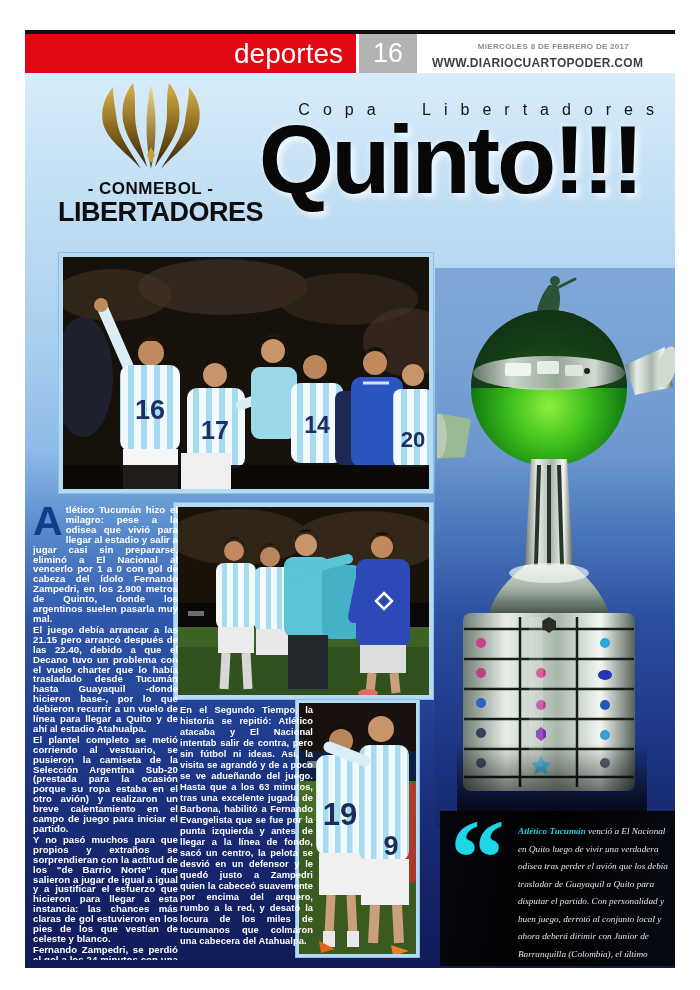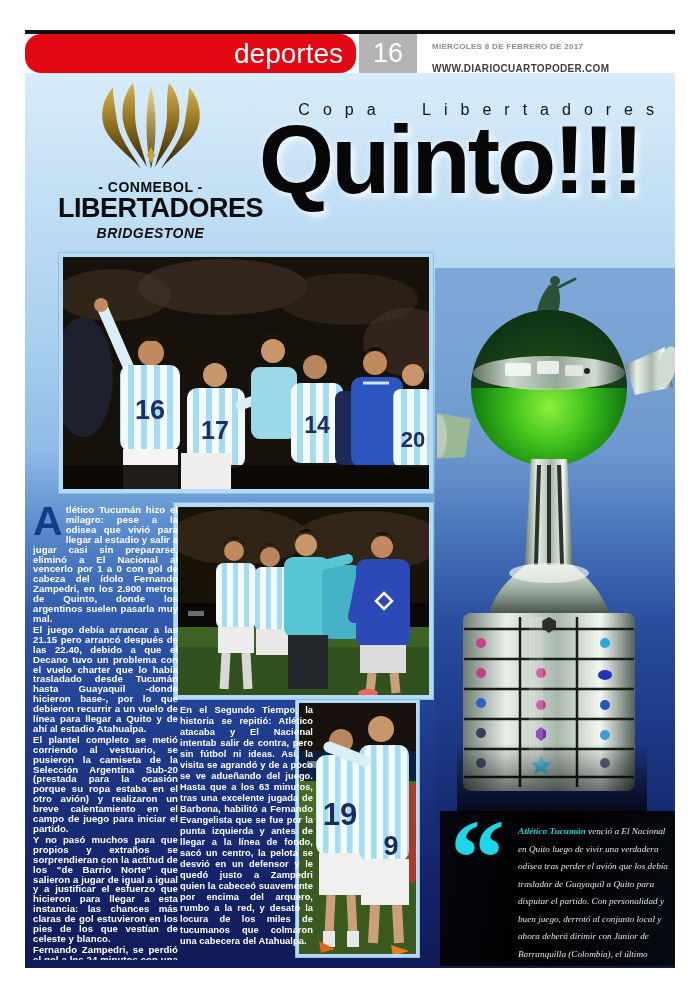--- a/index.html
+++ b/index.html
@@ -1,35 +1,35 @@
 <!DOCTYPE html>
 <html><head>
 <meta charset="utf-8">
 <style>
   html,body{margin:0;padding:0;background:#e9e9e9;}
   .page{position:relative;width:700px;height:990px;background:#ffffff;overflow:hidden;
         font-family:"Liberation Sans",sans-serif;}
   
   .toprule{position:absolute;left:25px;top:30px;width:650px;height:4px;background:#101010;}
   .header-row{position:absolute;left:25px;top:34px;width:650px;height:39px;display:flex;}
-  .section-box{width:331px;height:100%;background:#e30613;display:flex;align-items:center;justify-content:flex-end;padding-right:13px;box-sizing:border-box;border-radius:16px;}
+  .section-box{width:331px;height:100%;background:#e30613;display:flex;align-items:center;justify-content:flex-end;padding-right:13px;box-sizing:border-box;}
   .section-box span{color:#ffffff;font-size:28px;font-weight:400;letter-spacing:0px;line-height:1;}
   .pagenum-box{width:58px;height:100%;background:#b3b3b3;margin-left:3px;display:flex;align-items:center;justify-content:center;}
   .pagenum-box span{color:#ffffff;font-size:27px;font-weight:400;}
   .date-box{flex:1;padding:8px 0 0 15px;}
-  .date-box .date{font-size:8px;color:#8d8d8d;font-weight:700;letter-spacing:.3px;}
-  .date-box .site{font-size:10px;color:#3f3f3f;font-weight:700;letter-spacing:.3px;margin-top:12px;}
+  .date-box .date{font-size:8px;color:#8d8d8d;font-weight:700;letter-spacing:.3px;text-align:center;}
+  .date-box .site{font-size:12px;color:#3f3f3f;font-weight:700;letter-spacing:.3px;margin-top:5px;}
   
   .content{position:absolute;left:25px;top:73px;width:650px;height:895px;overflow:hidden;
     background:linear-gradient(180deg,#d8ecfa 0%,#bfddf3 16%,#a8cfee 30%,#8fbbe7 42%,#5e90cf 50%,#2f57ab 61%,#1f3c8e 74%,#16266e 88%,#101a55 100%);}
   .trophy-tint{position:absolute;left:410px;top:195px;width:240px;height:560px;
     background:linear-gradient(180deg,rgba(60,110,185,.45),rgba(25,45,120,.25) 70%,rgba(5,8,20,.1));}
   
   .logo{position:absolute;left:33px;top:10px;width:185px;text-align:center;}
-  .logo .conmebol{font-size:14px;font-weight:800;color:#0d0d0d;letter-spacing:.5px;margin-top:2px;}
+  .logo .conmebol{font-size:17px;font-weight:800;color:#0d0d0d;letter-spacing:.5px;margin-top:2px;}
   .logo .competition{font-size:27px;font-weight:900;color:#0d0d0d;letter-spacing:-.5px;line-height:1;}
   .logo .sponsor{font-size:14px;font-weight:800;font-style:italic;color:#101010;letter-spacing:.5px;margin-top:3px;}
   
   .kicker{position:absolute;left:192px;top:28px;width:450px;text-align:right;color:#141414;
     font-size:16px;font-weight:400;letter-spacing:13px;word-spacing:16px;white-space:nowrap;}
   .headline{position:absolute;left:200px;top:36px;width:450px;margin:0;text-align:center;
     font-size:97px;font-weight:900;letter-spacing:-3px;line-height:1.05;color:#070707;
     text-shadow:4px 4px 6px rgba(245,251,255,.9), -2px -2px 4px rgba(235,245,255,.5);}
   
   .photo{position:absolute;margin:0;border:4px solid #b5daf3;box-shadow:0 0 0 1px #8cbde6;background:#120d09;}
@@ -93,21 +93,20 @@
         </defs>
         <path d="M66 2 C60 28 60 60 66 86 C72 60 72 28 66 2 Z" fill="url(#gold2)"></path>
         <path d="M48 0 C40 10 36 22 38 38 C42 58 54 70 62 84 C56 62 50 48 50 30 C50 18 50 8 48 0 Z" fill="url(#gold)"></path>
         <path d="M84 0 C92 10 96 22 94 38 C90 58 78 70 70 84 C76 62 82 48 82 30 C82 18 82 8 84 0 Z" fill="url(#gold)"></path>
         <path d="M28 4 C18 16 14 32 20 46 C26 60 44 72 56 86 C44 66 34 54 32 38 C30 24 28 14 28 4 Z" fill="url(#gold)"></path>
         <path d="M104 4 C114 16 118 32 112 46 C106 60 88 72 76 86 C88 66 98 54 100 38 C102 24 104 14 104 4 Z" fill="url(#gold)"></path>
         <path d="M62 72 L66 64 L70 72 L66 80 Z" fill="#caa23c"></path>
       </svg>
       <div class="conmebol">- CONMEBOL -</div>
       <div class="competition">LIBERTADORES</div>
-      <div class="sponsor">BRIDGESTONE</div>
     </div>
 
     <div class="kicker">Copa Libertadores</div>
     <h1 class="headline">Quinto!!!</h1>
 
     <figure class="photo photo1">
       <svg width="366" height="232" viewBox="0 0 366 232">
         <defs>
           <pattern id="st1" width="13" height="13" patternUnits="userSpaceOnUse">
             <rect width="13" height="13" fill="#f2fafd"></rect>

